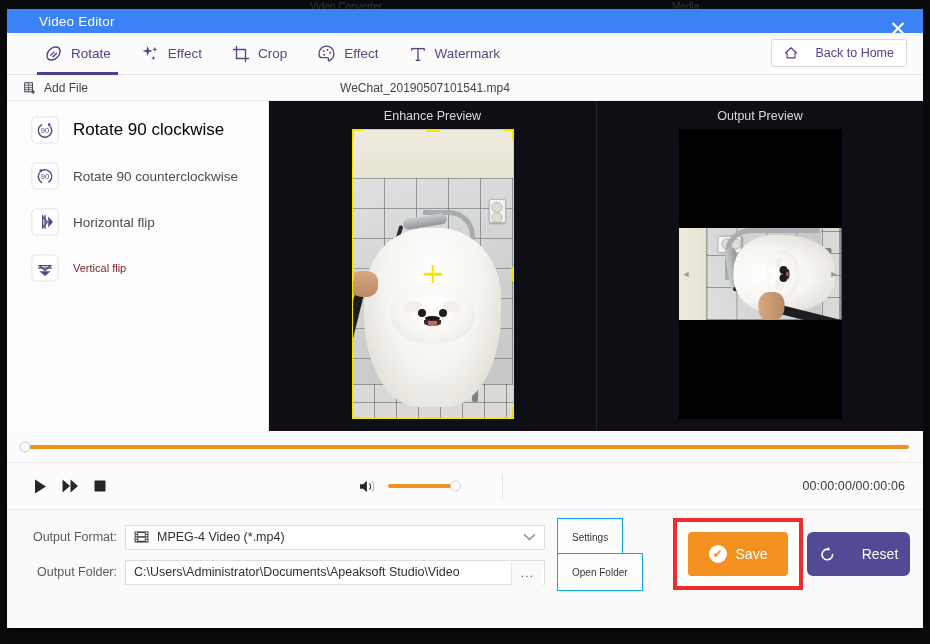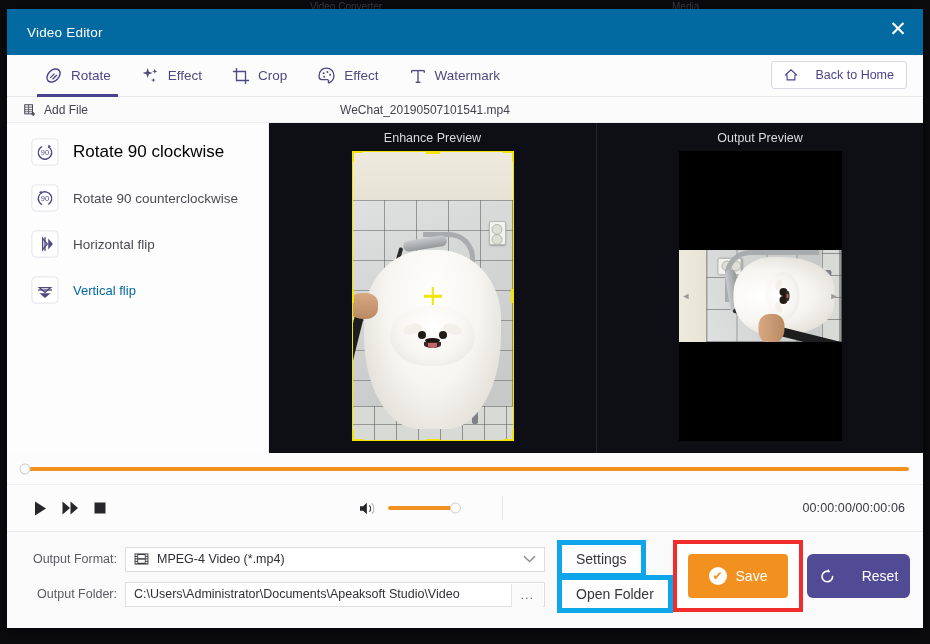--- a/index.html
+++ b/index.html
@@ -27,23 +27,23 @@
     position: absolute;
     left: 7px; top: 9px; width: 916px; height: 619px;
     background: #fafafa;
     box-shadow: 0 2px 10px rgba(0,0,0,.55);
     overflow: hidden;
   }
 
   
   .titlebar {
     position: relative;
-    height: 46px; width: 100%;
-    background: #0369a1;
-    display: flex; align-items: center;
+    height: 24px; width: 100%;
+    background: #3b82f6;
+    display: flex; align-items: center; padding-left: 12px;
   }
   .titlebar .title {
     color: #ffffff; font-size: 13.5px;
     margin-left: 20px; letter-spacing: .2px;
   }
   .close-btn {
     position: absolute; right: 10px; top: 5px;
     width: 30px; height: 28px;
     display: flex; align-items: center; justify-content: center;
     color: #fff; font-size: 21px; line-height: 1; cursor: pointer;
@@ -385,22 +385,22 @@
     position: absolute; right: 1px; top: 1px;
     width: 32px; height: 23px;
     background: #fafafa; border-left: 1px solid #e4e4e6;
     display: flex; align-items: center; justify-content: center;
     color: #44444b; letter-spacing: 1.5px; font-size: 11px;
     cursor: pointer;
   }
   .sbtn {
     margin-left: 12px;
     height: 38px; padding: 0 14px;
-    border: 5px solid #0ea5e9; background: #fdfdfd;
-    color: #35353c; font-size: 14px;
+    border: 1px solid #0ea5e9; background: #fdfdfd;
+    color: #35353c; font-size: 10px;
     display: flex; align-items: center; justify-content: center;
     cursor: pointer;
   }
 
   
   .save-highlight {
     position: absolute;
     left: 666px; top: 8px;
     width: 130px; height: 72px;
     border: 4px solid #f02c2c;
@@ -575,21 +575,21 @@
 
         <div style="display:flex;align-items:center;gap:14px;height:46px;padding-left:24px;cursor:pointer;">
           <span>
             <svg width="28" height="28" viewBox="0 0 30 30">
               <rect x="1" y="1" width="28" height="28" rx="4" fill="#fff" stroke="#e2e2e8"></rect>
               <path d="M9 11.5 L21 11.5 L15 6.5 Z" fill="none" stroke="#4e4a82" stroke-width="1.4" transform="scale(1,-1) translate(0,-24)"></path>
               <line x1="7.5" y1="15" x2="22.5" y2="15" stroke="#4e4a82" stroke-width="1.4"></line>
               <path d="M9 18.5 L21 18.5 L15 23.5 Z" fill="#4e4a82"></path>
             </svg>
           </span>
-          <span style="color:#0369a1;font-size:13px;">Vertical flip</span>
+          <span style="color:#7f1d1d;font-size:11px;">Vertical flip</span>
         </div>
       </div>
 
       <div class="stage" style="flex:1;">
 
         <div class="pane">
           <div class="pane-title">Enhance Preview</div>
           <div class="orig-wrap">
             <div class="vid">
               <div class="scene">

